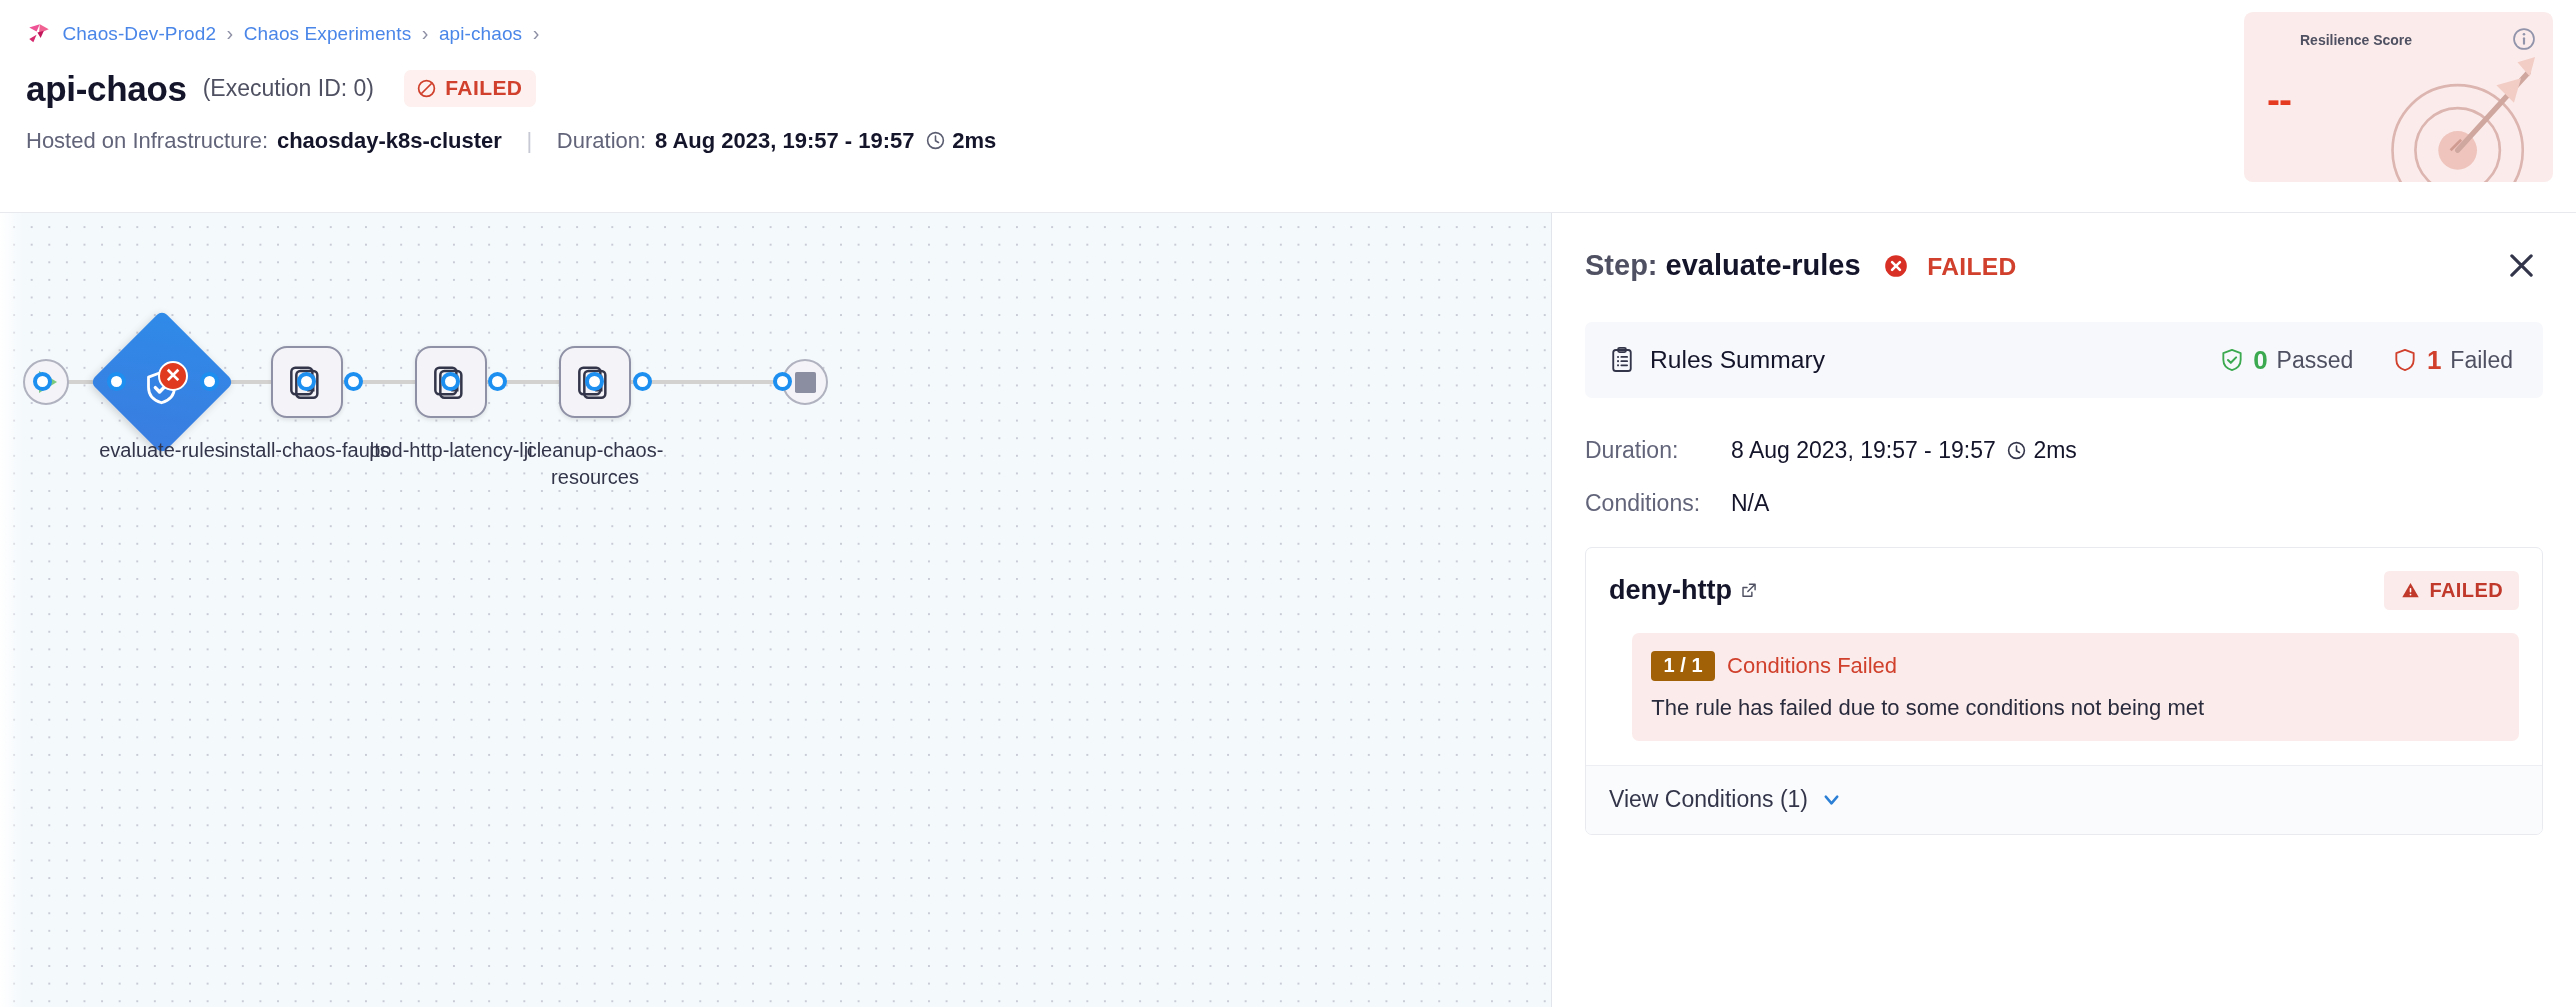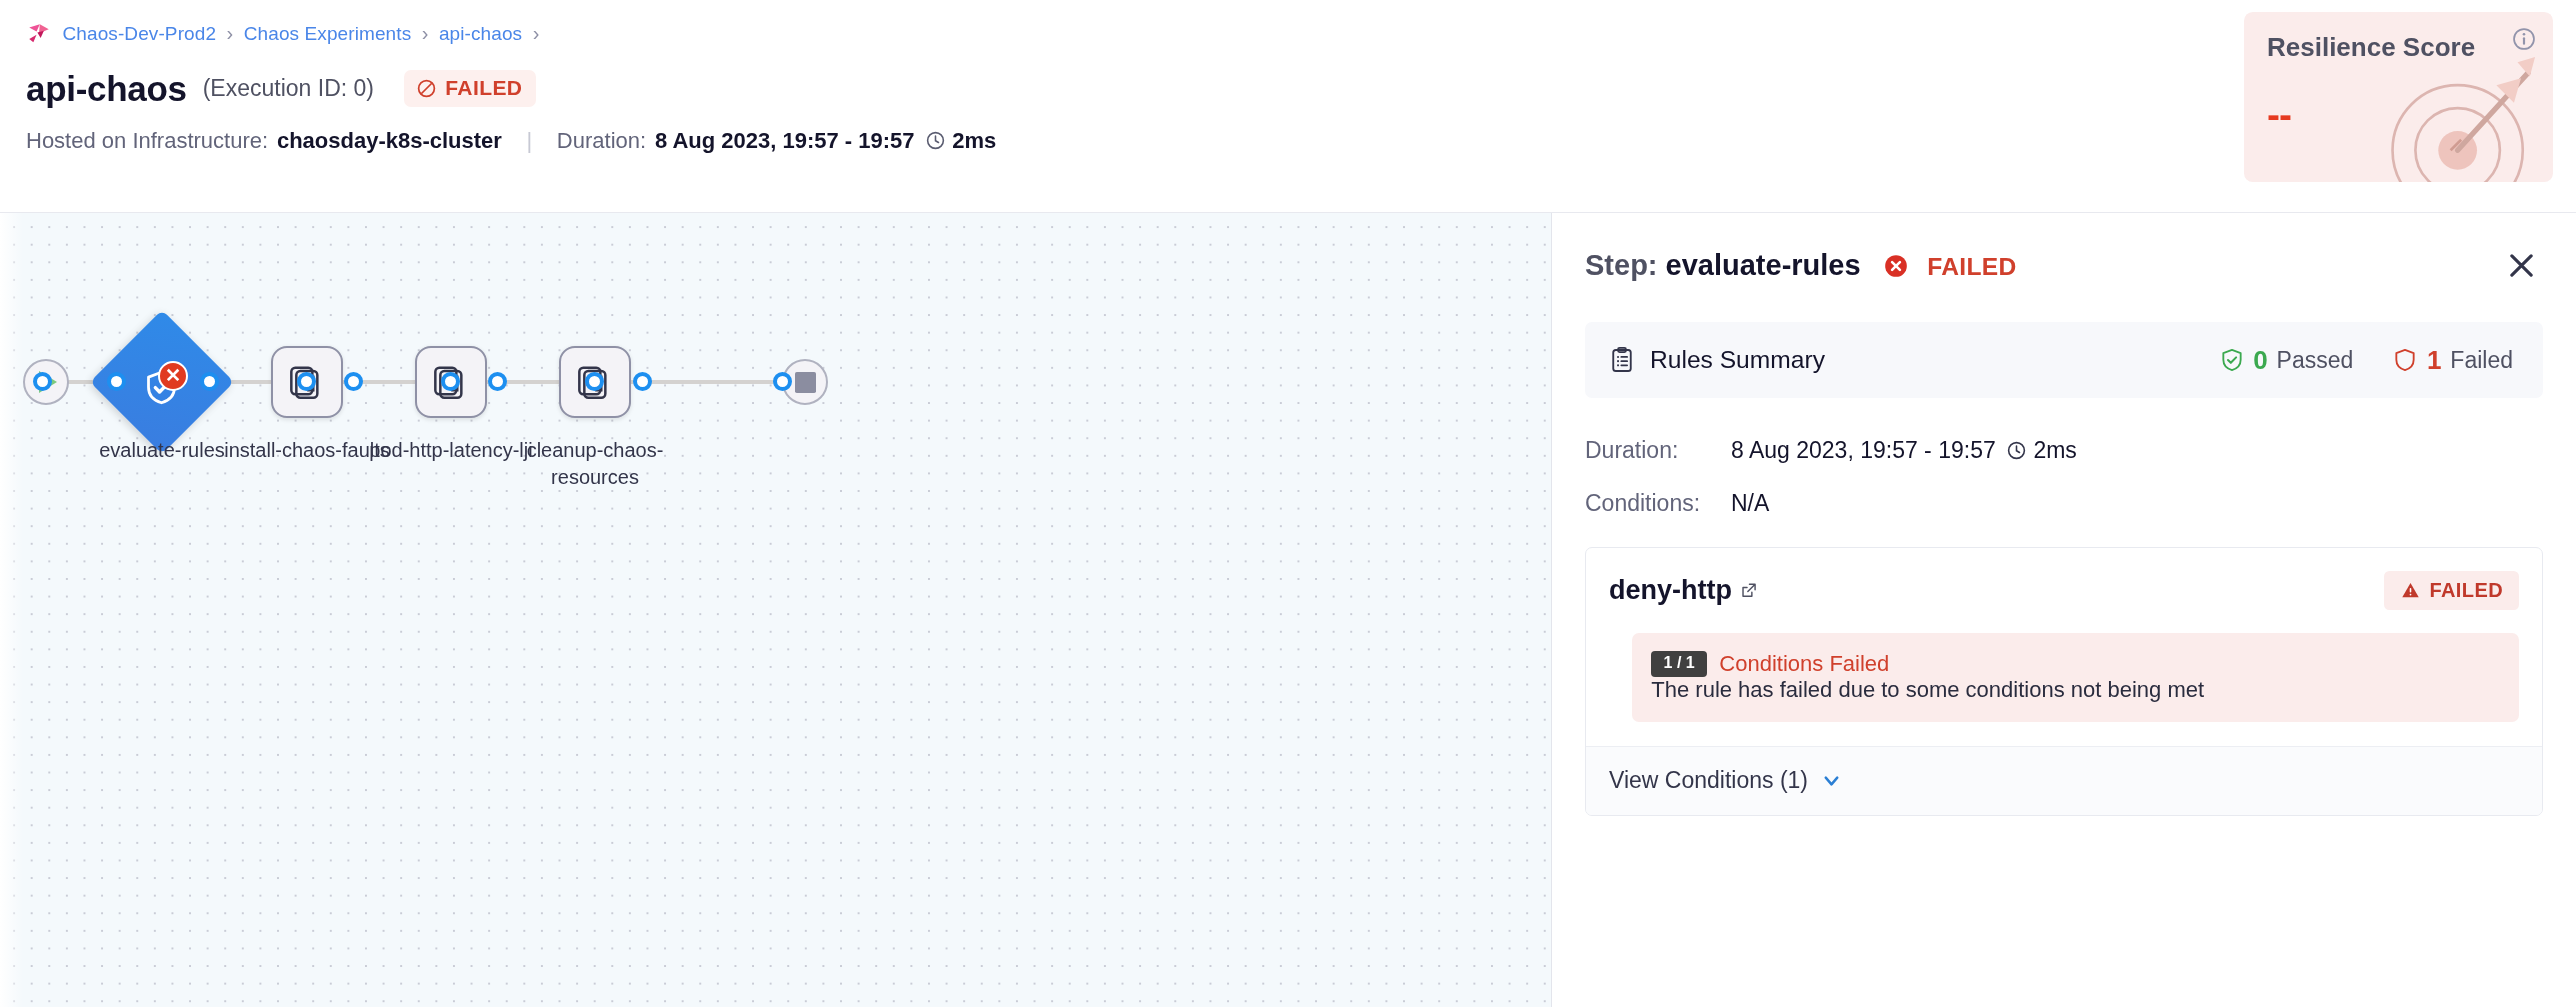--- a/index.html
+++ b/index.html
@@ -51,21 +51,21 @@
   .meta-div { color: #c7c9d4; margin: 0 24.6px; }
   .clock-ico { width: 21px; height: 21px; vertical-align: -3.5px; margin: 0 6.2px 0 10.5px; }
 
   
   .res-card {
     position: absolute; right: 23px; top: 12.3px;
     width: 309px; height: 170px;
     background: #fbeceb; border-radius: 8.8px; overflow: hidden;
     padding: 19.3px 23px;
   }
-  .res-title { font-size: 26px; font-weight: 700; color: #4f5162; }
+  .res-title { font-size: 14px; font-weight: 700; color: #4f5162; margin-left: 33px; }
   .res-value { font-size: 39px; font-weight: 700; color: #e63a20; margin-top: 30px; letter-spacing: -0.9px; }
   .res-info {
     position: absolute; right: 16px; top: 14px;
     width: 26px; height: 26px;
   }
   .res-target { position: absolute; right: -12.3px; bottom: -30px; width: 220px; height: 185px; }
 
   
   .canvas {
     position: absolute; left: 0; top: 213px;
@@ -192,25 +192,25 @@
     margin-left: auto; display: inline-flex; align-items: center; gap: 8px;
     background: #fbeceb; color: #c0392b; border-radius: 5.3px;
     padding: 8px 16px; font-size: 20px; font-weight: 700; letter-spacing: 0.4px;
   }
   .cond-alert {
     margin: 23px 23px 24.6px 46px; background: #fbeceb; border-radius: 7px;
     padding: 17.6px 23px 19.3px 19.3px;
   }
   .cond-top { display: flex; align-items: center; gap: 12.3px; }
   .cond-pill {
-    background: #404040; color: #fff; border-radius: 4px;
-    padding: 3.5px 12.3px 4.4px 12.3px; font-size: 16px; font-weight: 700;
+    background: #a16207; color: #fff; border-radius: 4px;
+    padding: 3.5px 12.3px 4.4px 12.3px; font-size: 20px; font-weight: 700;
   }
   .cond-label { color: #d0402c; font-size: 22px; font-weight: 400; }
-  .cond-desc { font-size: 22px; color: #2a2c3e; }
+  .cond-desc { margin-top: 14px; font-size: 22px; color: #2a2c3e; }
   .rule-foot {
     border-top: 1.8px solid #eceef3; background: #fafbfd;
     padding: 19.3px 23px 21px 23px;
     display: flex; align-items: center; gap: 12.3px; cursor: pointer;
   }
   .foot-text { font-size: 23px; color: #33354a; }
   .chev { width: 23px; height: 23px; }
 </style>
 </head>
 <body>

